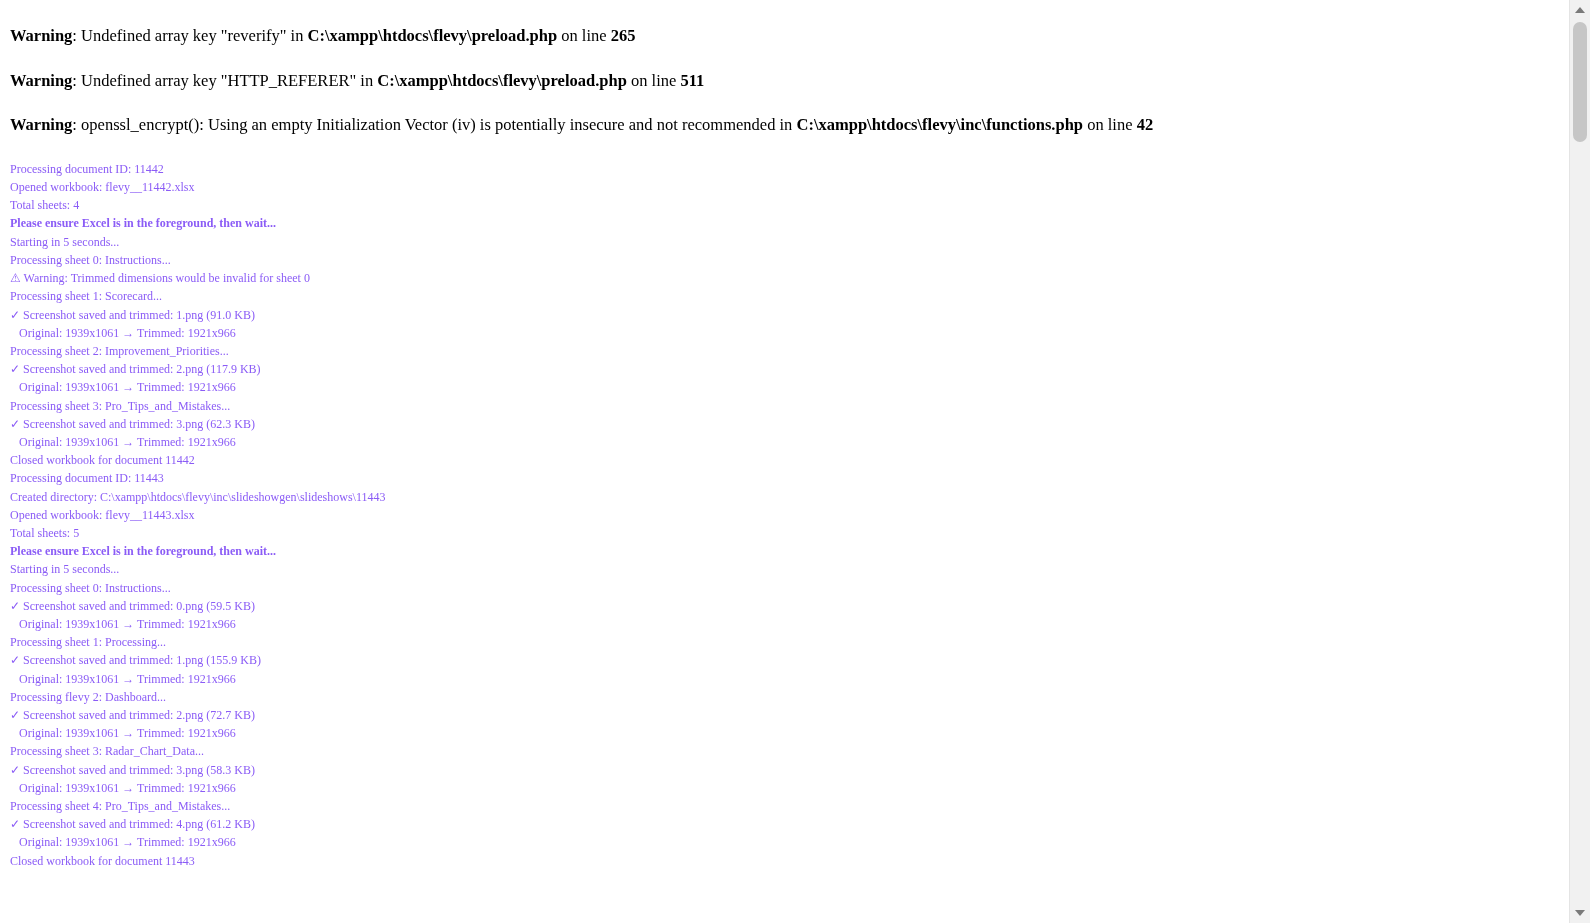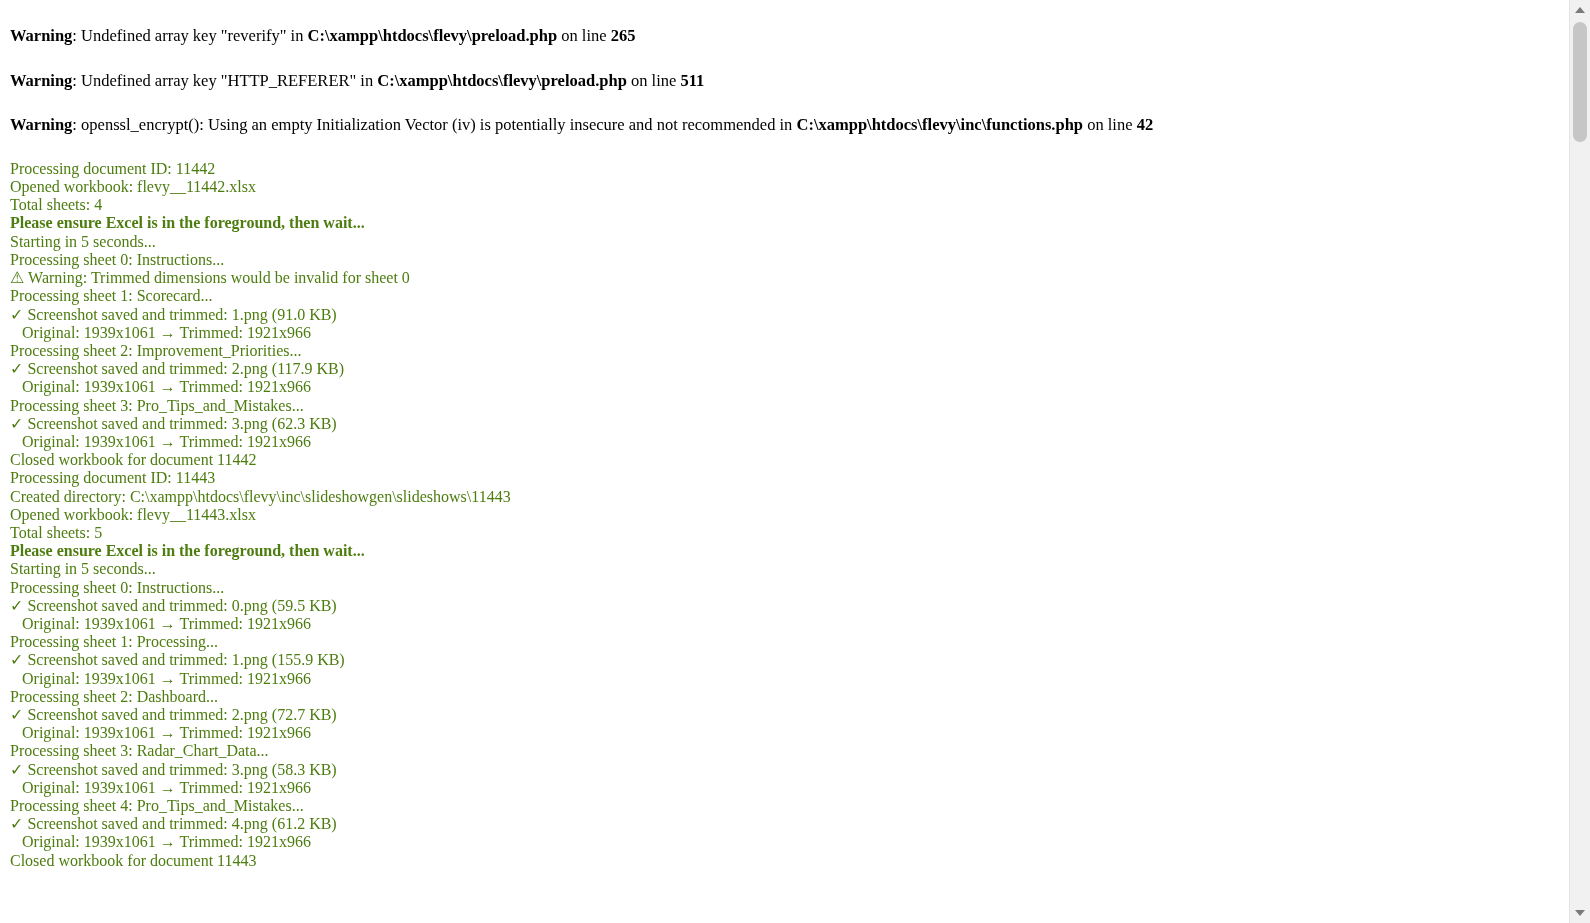--- a/index.html
+++ b/index.html
@@ -37,23 +37,23 @@
   }
   .phpmsg:first-child {
     margin-top: 18px;
   }
   .phpmsg b {
     font-weight: bold;
     text-align: right;
   }
   pre.console {
     font-family: "Liberation Serif", serif;
-    font-size: 16px;
+    font-size: 12px;
     line-height: 18.2px;
-    color: #4d7c0f;
+    color: #8b5cf6;
     margin: 0;
     padding: 0;
     white-space: pre;
   }
   pre.console .strong {
     font-weight: bold;
   }
   
   #scrollbar {
     position: absolute;
@@ -145,21 +145,21 @@
 Opened workbook: flevy__11443.xlsx
 Total sheets: 5</span>
 <span class="strong">Please ensure Excel is in the foreground, then wait...</span>
 <span>Starting in 5 seconds...</span>
 <span>Processing sheet 0: Instructions...</span>
 <span>✓ Screenshot saved and trimmed: 0.png (59.5 KB)</span>
 <span>   Original: 1939x1061 → Trimmed: 1921x966</span>
 <span>Processing sheet 1: Processing...</span>
 <span>✓ Screenshot saved and trimmed: 1.png (155.9 KB)</span>
 <span>   Original: 1939x1061 → Trimmed: 1921x966</span>
-<span>Processing sheet 2: Dashboard...</span>
+<span>Processing flevy 2: Dashboard...</span>
 <span>✓ Screenshot saved and trimmed: 2.png (72.7 KB)</span>
 <span>   Original: 1939x1061 → Trimmed: 1921x966</span>
 <span>Processing sheet 3: Radar_Chart_Data...</span>
 <span>✓ Screenshot saved and trimmed: 3.png (58.3 KB)</span>
 <span>   Original: 1939x1061 → Trimmed: 1921x966</span>
 <span>Processing sheet 4: Pro_Tips_and_Mistakes...</span>
 <span>✓ Screenshot saved and trimmed: 4.png (61.2 KB)</span>
 <span>   Original: 1939x1061 → Trimmed: 1921x966</span>
 <span>Closed workbook for document 11443</span></pre>
 

